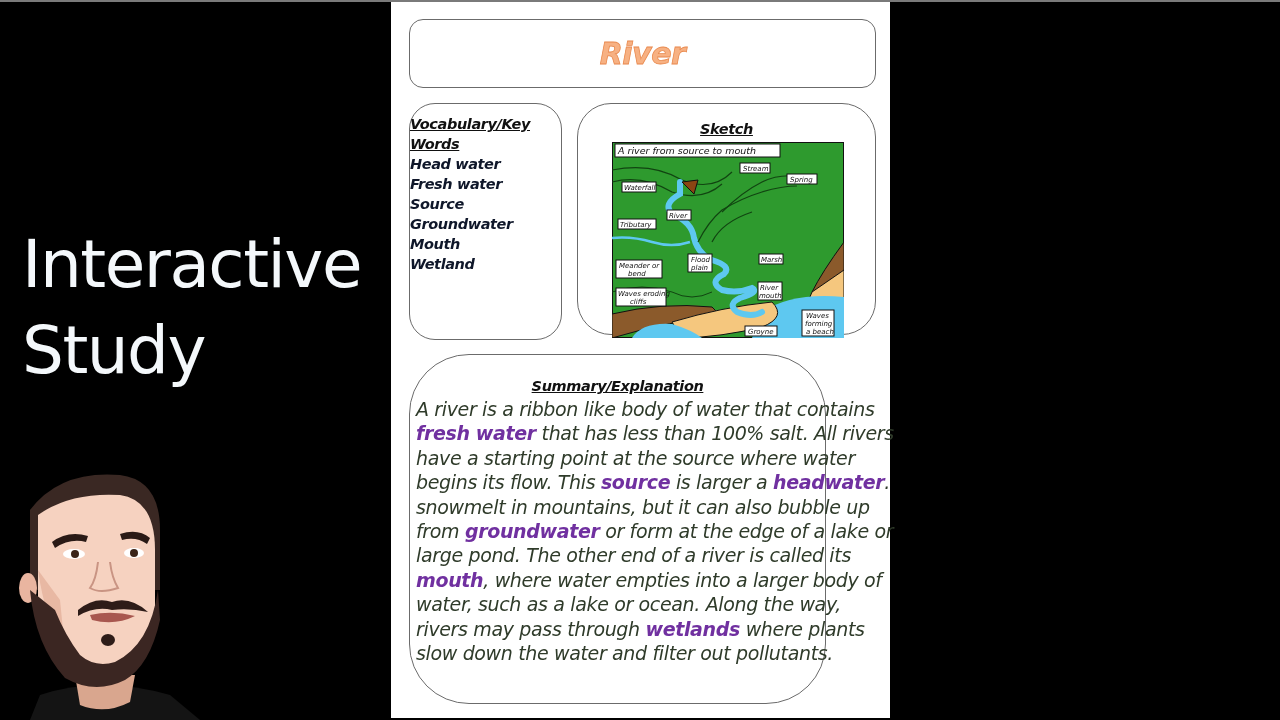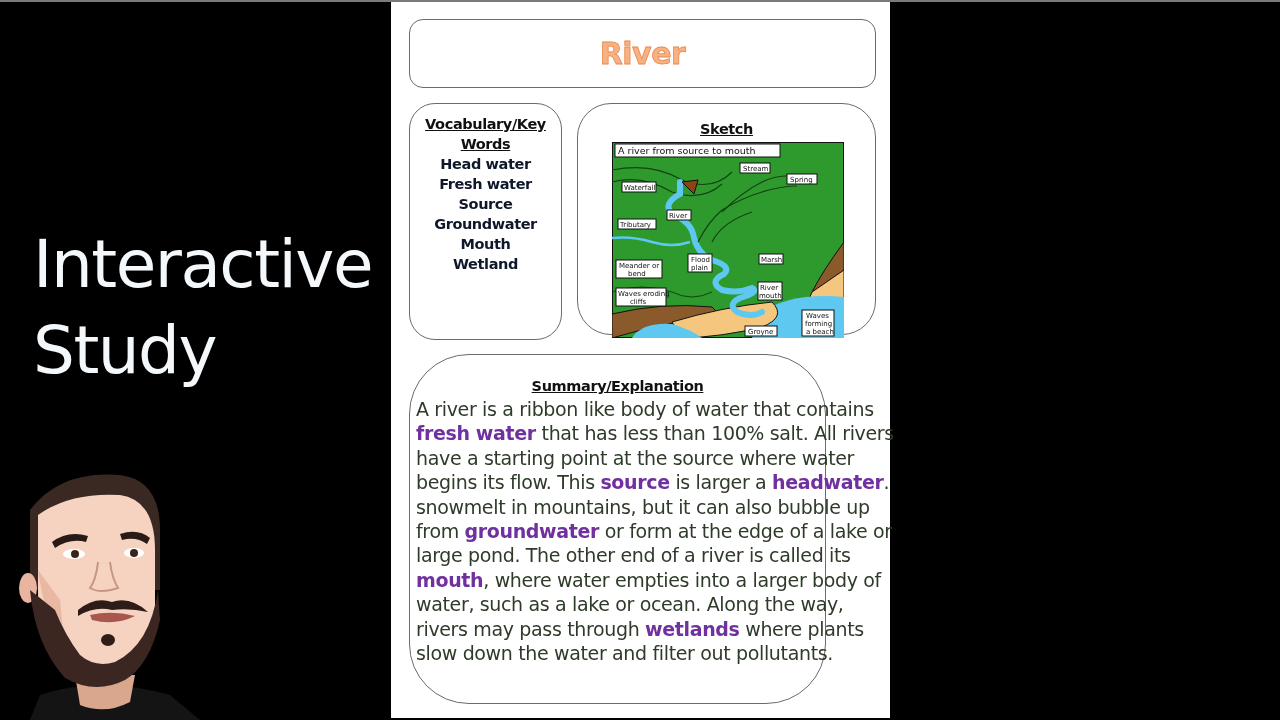--- a/index.html
+++ b/index.html
@@ -6,51 +6,52 @@
     html, body {
       width: 1280px; height: 720px; overflow: hidden;
       background: #000000;
       font-family: "Liberation Sans", "DejaVu Sans", sans-serif;
     }
     .stage { position: relative; width: 1280px; height: 720px; background: #000; }
     .top-line { position: absolute; left: 0; top: 0; width: 1280px; height: 2px; background: #7a7a7a; }
 
     
     .overlay-title {
-      position: absolute; left: 33px; top: 222px;
+      position: absolute; left: 22px; top: 222px;
       color: #f4f8fb;
       font-family: "DejaVu Sans", sans-serif;
       font-size: 66px; line-height: 86px;
       letter-spacing: -1.5px;
       font-weight: normal;
     }
     .overlay-title div { white-space: nowrap; }
 
     
     .avatar { position: absolute; left: 0; top: 470px; width: 215px; height: 250px; }
 
     
     .page {
       position: absolute; left: 391px; top: 2px; width: 499px; height: 716px;
       background: #ffffff;
     }
     .box {
       position: absolute; background: #fff;
       border: 1.5px solid #6b6b6b;
+      font-style: italic;
     }
     .title-box { left: 18px; top: 17px; width: 467px; height: 69px; border-radius: 14px;
       display: flex; align-items: center; justify-content: center; }
     .river-title {
       font-size: 30px; font-weight: bold; color: #f7b183;
       -webkit-text-stroke: 0.8px #e98a4f;
       font-family: "DejaVu Sans", sans-serif;
       letter-spacing: -0.5px;
     }
     .vocab-box { left: 18px; top: 101px; width: 153px; height: 237px; border-radius: 26px;
-      text-align: center; padding-top: 10px; }
+      padding-top: 10px; }
     .section-heading {
       font-size: 14.5px; font-weight: bold; color: #111; text-decoration: underline;
       line-height: 20px; font-family: "DejaVu Sans", sans-serif; letter-spacing: -0.4px;
     }
     .vocab-list { list-style: none; }
     .vocab-item {
       color: #0f172a; font-weight: bold; font-size: 14.5px; line-height: 20px;
       font-family: "DejaVu Sans", sans-serif; letter-spacing: -0.4px;
     }
     .sketch-box { left: 186px; top: 101px; width: 299px; height: 232px; border-radius: 34px;

